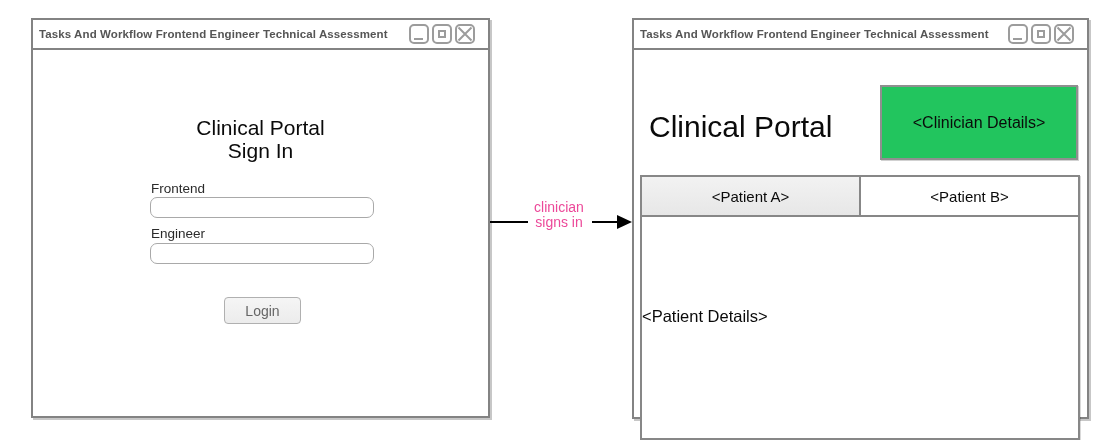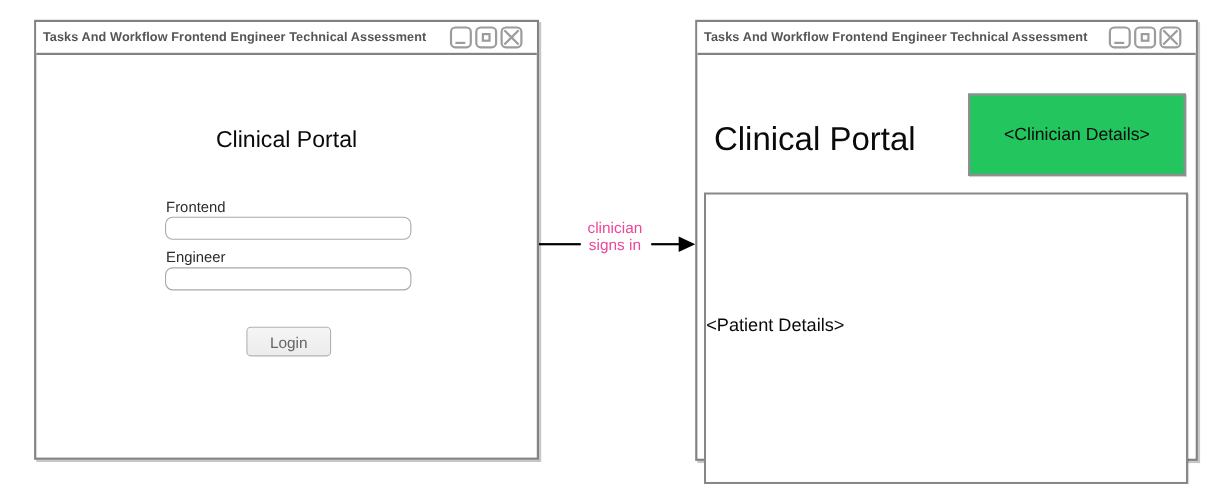--- a/index.html
+++ b/index.html
@@ -175,20 +175,21 @@
           <svg viewBox="0 0 16 16">
               <path d="M1.5 1.5 L14.5 14.5 M14.5 1.5 L1.5 14.5" stroke="#9c9c9c" stroke-width="2" fill="none"></path>
             </svg>
         </span>
       </button>
     </div>
   </div>
   <div class="win-body">
     <div class="login-heading">
       <div>Clinical Portal</div>
+      <div>Sign In</div>
     </div>
     <div class="field-label" id="username-label">Frontend</div>
     <input class="text-input" id="username-input" type="text" value="" style="">
     <div class="field-label" id="password-label">Engineer</div>
     <input class="text-input" id="password-input" type="password" value="" style="">
     <button class="login-btn">Login</button>
   </div>
 </div>
 
 <div class="arrow-seg" id="arrow-seg1"></div>
@@ -217,18 +218,22 @@
         </span>
       </button>
     </div>
   </div>
   <div class="win-body">
     <div class="portal-heading">Clinical Portal</div>
     <div class="clinician-box">
       <span>&lt;Clinician Details&gt;</span>
     </div>
     <div class="tabs-container">
+      <div class="tab-row">
+        <div class="tab active">&lt;Patient A&gt;</div>
+        <div class="tab">&lt;Patient B&gt;</div>
+      </div>
       <div class="tab-panel">
         <span>&lt;Patient Details&gt;</span>
       </div>
     </div>
   </div>
 </div>
 
 </body></html>

